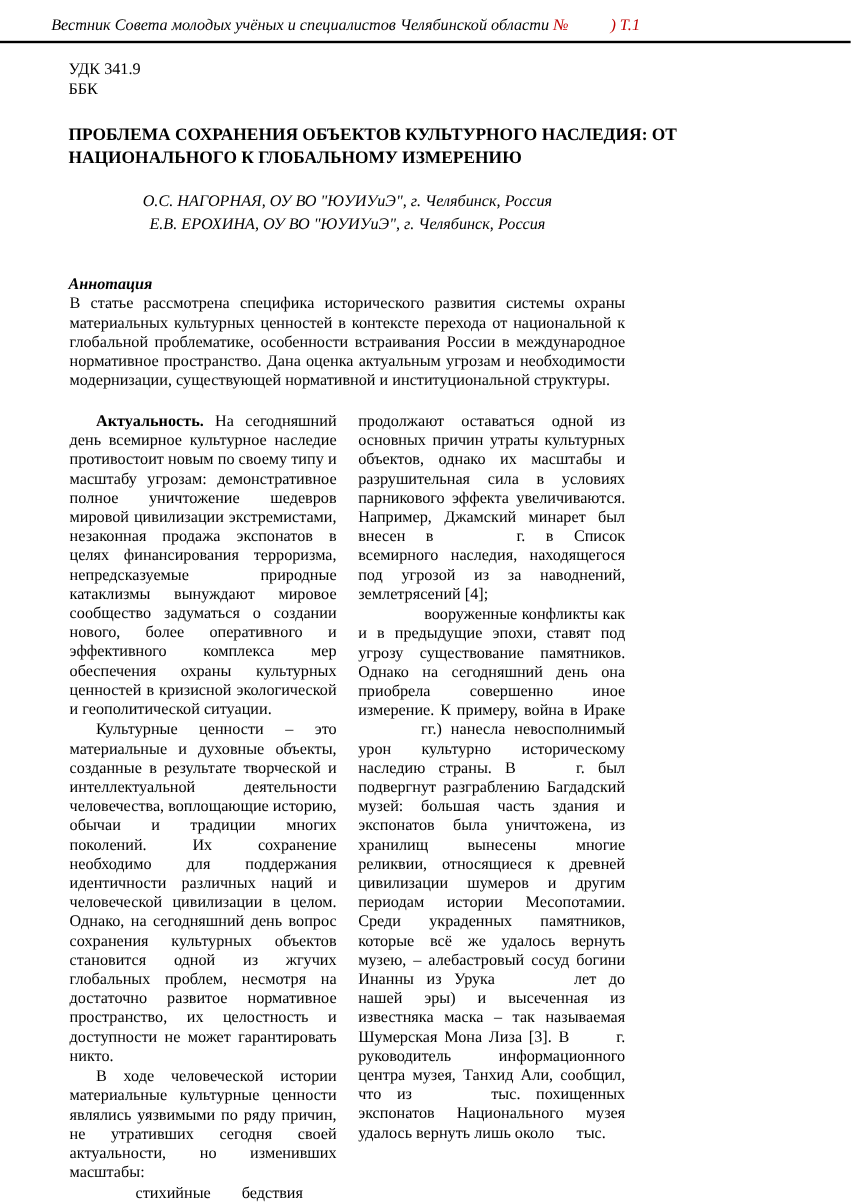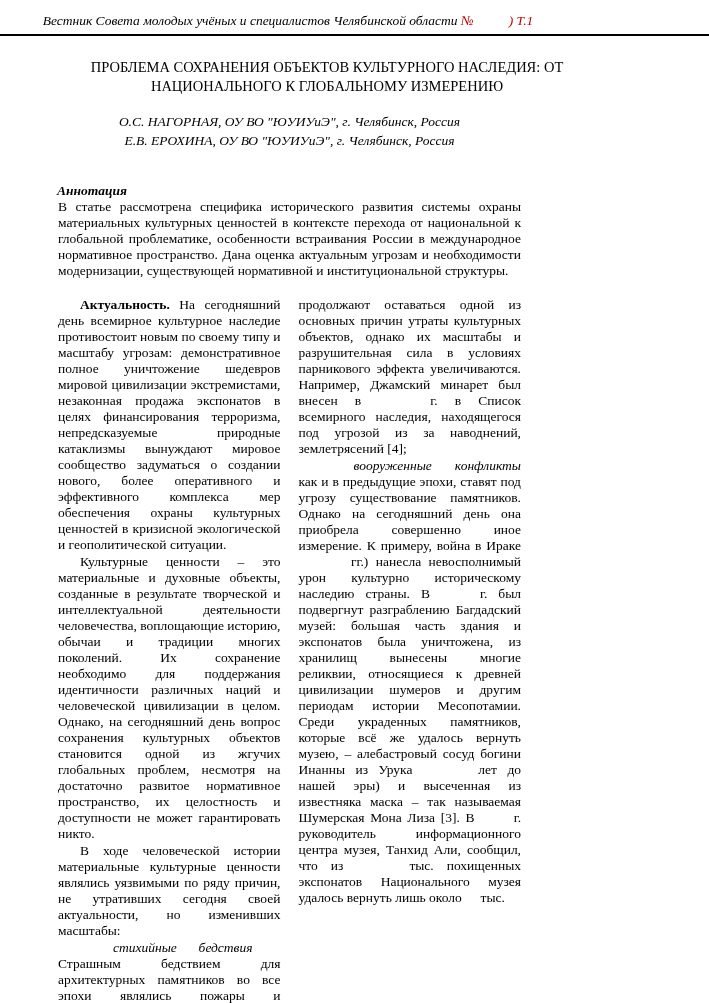--- a/index.html
+++ b/index.html
@@ -19,57 +19,61 @@
   .accent{color:#C00000;}
   .header-rule{border-top:2px solid #000;margin-top:5px;width:709px;}
 
   
   .content{padding:0 54px 0 57px;}
 
   .meta{margin-top:14px;font-size:13.5px;}
   .meta div{margin:0;padding:0;line-height:16px;}
 
   .article-title{
-    margin:22px auto 13px auto;width:540px;text-align:center;
-    font-weight:normal;font-size:14.5px;line-height:19px;
+    margin:22px auto 13px auto;width:540px;
+    font-weight:bold;font-size:14.5px;line-height:19px;
   }
   .authors{margin-top:16px;text-align:center;font-style:italic;font-size:13.5px;line-height:19px;}
 
   .abstract-heading{margin-top:33px;font-weight:bold;font-style:italic;}
   .just{text-align:justify;}
   .abstract-text{margin-top:0;}
   .keywords{margin-top:16px;font-style:italic;}
   .keywords b{font-style:italic;}
 
   
   .columns{display:flex;margin-top:17px;}
   .col{width:291px;}
   .col-left{margin-right:16px;}
   p{margin:1px;}
   .ind{text-indent:22px;}
   .bigind{text-indent:55px;}
-  .itallead{font-style:italic;}
+  .itallead{}
 
   
   .gap{display:inline-block;height:1px;}
   .g12{width:12px;} .g28{width:28px;} .g35{width:35px;} .g40{width:40px;} .g45{width:45px;}
 </style>
 </head>
 <body>
 
 <div class="page">
 
   <div class="journal-header">
     <span>Вестник Совета молодых учёных и специалистов Челябинской области</span>
     <span class="accent">№</span><span class="gap g35"></span><span class="accent">) Т.1</span>
   </div>
   <div class="header-rule"></div>
 
   <div class="content">
 
+    <div class="meta">
+      <div>УДК 341.9</div>
+      <div>ББК</div>
+    </div>
 
     <div class="article-title">ПРОБЛЕМА СОХРАНЕНИЯ ОБЪЕКТОВ КУЛЬТУРНОГО НАСЛЕДИЯ: ОТ НАЦИОНАЛЬНОГО К ГЛОБАЛЬНОМУ ИЗМЕРЕНИЮ</div>
 
     <div class="authors">
       <div>О.С. НАГОРНАЯ, ОУ ВО "ЮУИУиЭ", г. Челябинск, Россия</div>
       <div>Е.В. ЕРОХИНА, ОУ ВО "ЮУИУиЭ", г. Челябинск, Россия</div>
     </div>
 
     <div class="abstract-heading">Аннотация</div>
     <p class="just abstract-text">В статье рассмотрена специфика исторического развития системы охраны материальных культурных ценностей в контексте перехода от национальной к глобальной проблематике, особенности встраивания России в международное нормативное пространство. Дана оценка актуальным угрозам и необходимости модернизации, существующей нормативной и институциональной структуры.</p>

